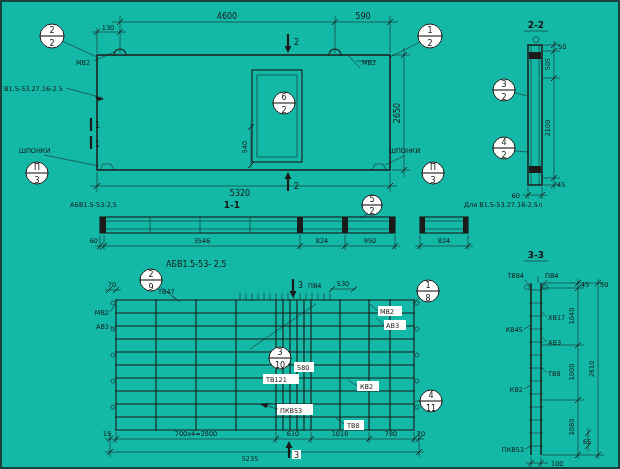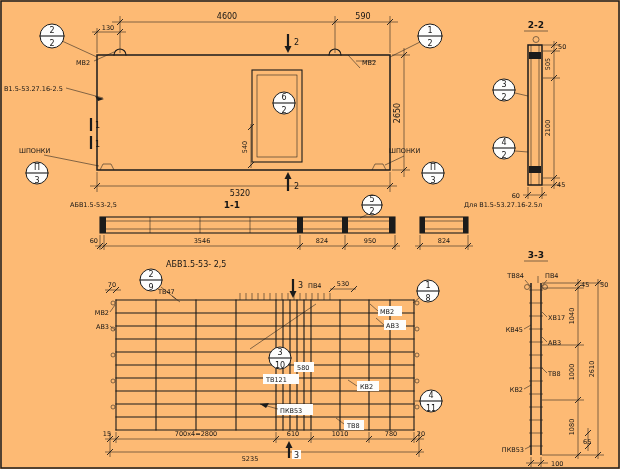--- a/index.html
+++ b/index.html
@@ -1,16 +1,16 @@
 <!DOCTYPE html>
 <html><head>
 <meta charset="utf-8">
 <style>
   html,body{margin:0;padding:0;background:#e8e8e8}
-  #page{width:620px;height:469px;background:#fdba74;position:relative;overflow:hidden}
+  #page{width:620px;height:469px;background:#14b8a6;position:relative;overflow:hidden}
   svg{display:block}
   svg text{font-family:"DejaVu Sans",sans-serif;fill:#151515}
   .ln{fill:none;stroke:#1b1b1b;stroke-width:1.1;stroke-linecap:square}
   .med{fill:none;stroke:#1b1b1b;stroke-width:1.5}
   .thin{fill:none;stroke:#1b1b1b;stroke-width:0.55}
   .thick{fill:none;stroke:#1b1b1b;stroke-width:2.2}
   .tick{fill:none;stroke:#1b1b1b;stroke-width:0.9}
   .fillb{fill:#1b1b1b;stroke:none}
   .wbg{fill:#fdfdfc;stroke:none}
   .co{fill:#fdfdfc;stroke:#1b1b1b;stroke-width:1}

